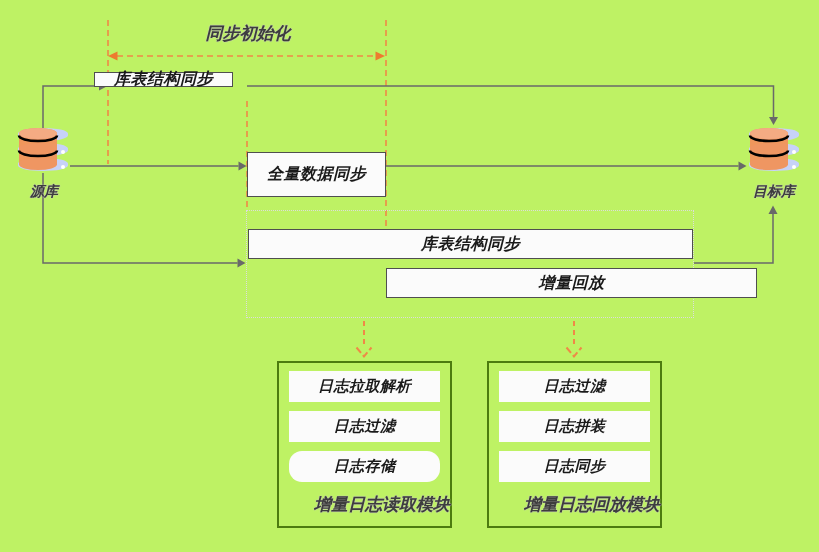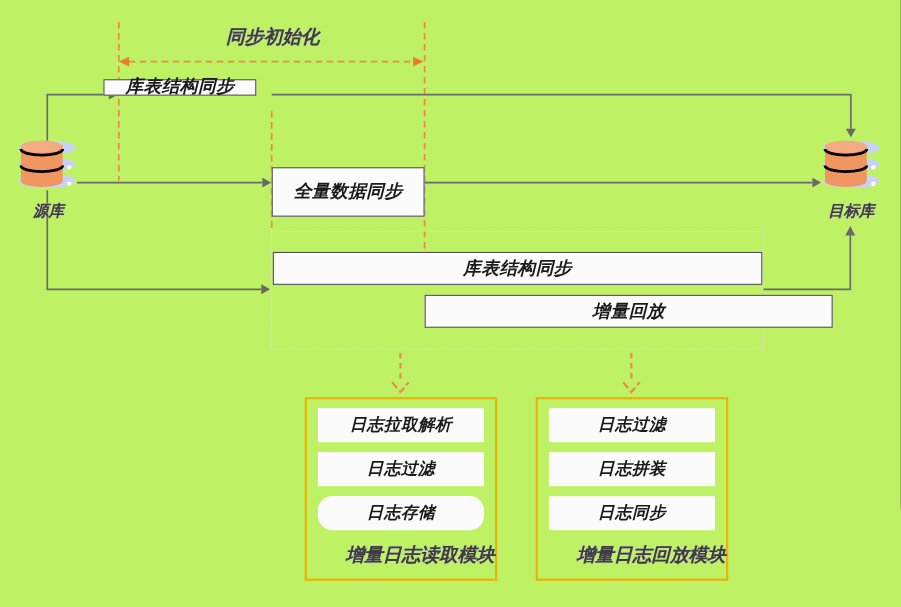--- a/index.html
+++ b/index.html
@@ -22,21 +22,21 @@
     text-shadow:0 0 1px #b9b9b9,0 0 1px #b9b9b9,0 0 2px rgba(255,255,255,.25);
     white-space:nowrap;
   }
   .label-init{left:248px;top:22px;transform:translateX(-50%);font-size:17px;}
   .db-label{transform:translateX(-50%);font-size:14px;}
   .dotted-container{
     left:246px;top:210px;width:448px;height:108px;
     border:1px dotted #dcdcdc;background:transparent;
   }
   .module{
-    border:2px solid #eab308;background:transparent;
+    border:2px solid #4d7c0f;background:transparent;
   }
   .module-item{
     position:absolute;left:10px;right:10px;height:31px;
     background:#fbfbfb;color:#1a1a1a;
     display:flex;align-items:center;justify-content:center;
     font-size:15px;font-weight:600;letter-spacing:.5px;
   }
   .module-title{
     position:absolute;left:0;right:0;top:130px;text-align:right;font-size:17px;
   }

